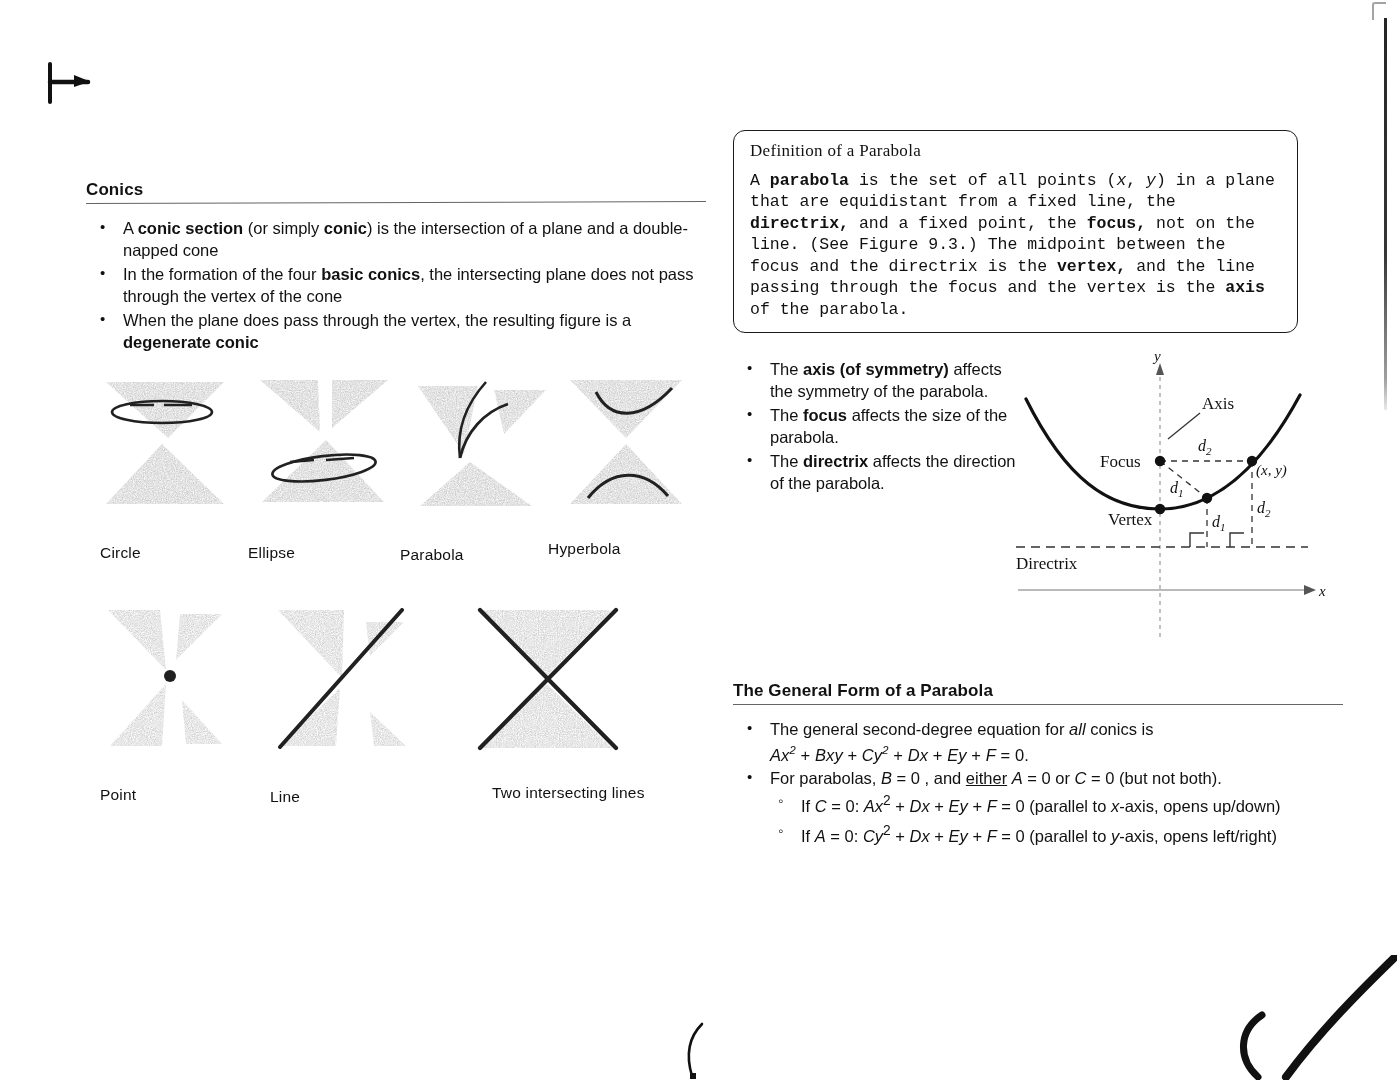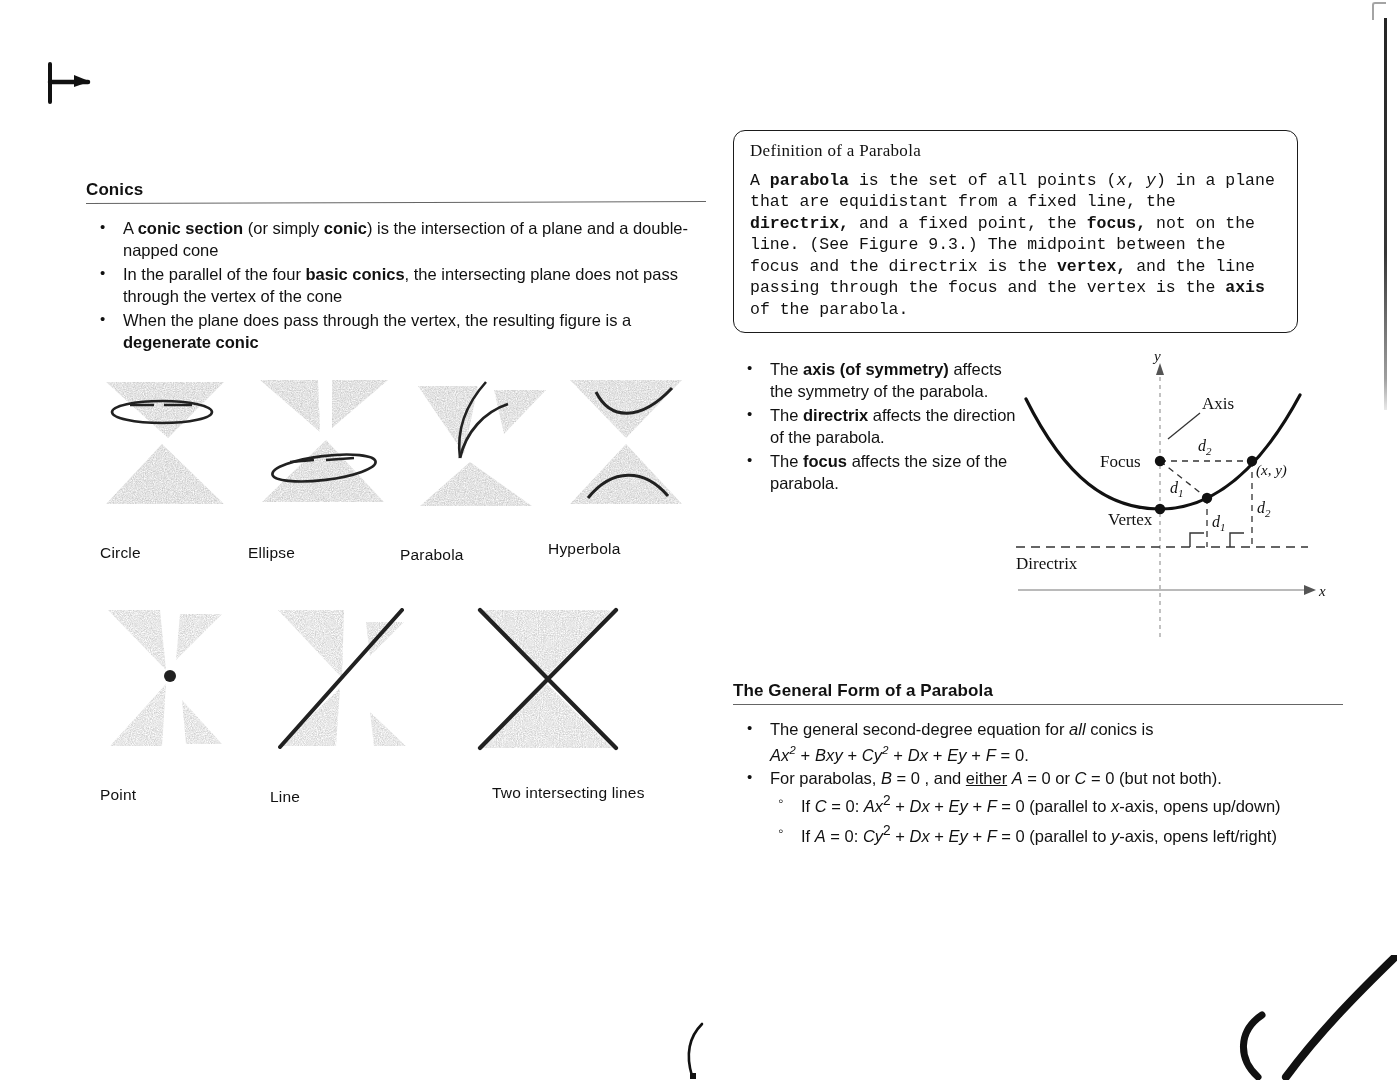--- a/index.html
+++ b/index.html
@@ -132,21 +132,21 @@
   </svg>
 
 
   <div class="col-left" style="top:180px;">
 
     <div class="sec-head">Conics</div>
     <div class="sec-rule tilt"></div>
 
     <ul class="b" id="left-bullets">
         <li><span>A </span><b>conic section</b><span> (or simply </span><b>conic</b><span>) is the intersection of a plane and a double-napped cone</span></li>
-        <li><span>In the parallel of the four </span><b>basic conics</b><span>, the intersecting plane does not pass through the vertex of the cone</span></li>
+        <li><span>In the formation of the four </span><b>basic conics</b><span>, the intersecting plane does not pass through the vertex of the cone</span></li>
         <li><span>When the plane does pass through the vertex, the resulting figure is a </span><b>degenerate conic</b></li>
       </ul>
 
     <div class="cones-row">
 
       <div class="cone-fig" style="left:14px;">
         <svg width="130" height="135" viewBox="0 0 130 135" class="grain">
           <defs>
             <filter id="gr1" x="-10%" y="-10%" width="120%" height="120%">
               <feTurbulence type="fractalNoise" baseFrequency="0.9" numOctaves="3" seed="7" result="n"></feTurbulence>
@@ -290,22 +290,22 @@
   <div class="col-right">
 
     <div class="defbox">
       <div class="dtitle">Definition of a Parabola</div>
       <div class="dbody" id="def-body"><span>A </span><b>parabola</b><span> is the set of all points (</span><i>x</i><span>, </span><i>y</i><span>) in a plane that are equidistant from a fixed line, the </span><b>directrix,</b><span> and a fixed point, the </span><b>focus,</b><span> not on the line. (See Figure 9.3.) The midpoint between the focus and the directrix is the </span><b>vertex,</b><span> and the line passing through the focus and the vertex is the </span><b>axis</b><span> of the parabola.</span></div>
     </div>
 
     <div class="mid-row">
       <ul class="b mid-bullets" id="feature-bullets">
           <li><span>The </span><b>axis (of symmetry)</b><span> affects the symmetry of the parabola.</span></li>
+          <li><span>The </span><b>focus</b><span> affects the size of the parabola.</span></li>
           <li><span>The </span><b>directrix</b><span> affects the direction of the parabola.</span></li>
-          <li><span>The </span><b>focus</b><span> affects the size of the parabola.</span></li>
         </ul>
 
       <div class="fig-parabola">
         <svg width="330" height="300" viewBox="0 0 330 300">
 
           <line x1="152" y1="22" x2="152" y2="290" stroke="#999" stroke-width="1.2" stroke-dasharray="4 4"></line>
           <path d="M152 16 L148 28 L156 28 Z" fill="#555"></path>
 
           <line x1="10" y1="243" x2="300" y2="243" stroke="#777" stroke-width="1.2"></line>
           <path d="M308 243 L296 238 L296 248 Z" fill="#555"></path>

